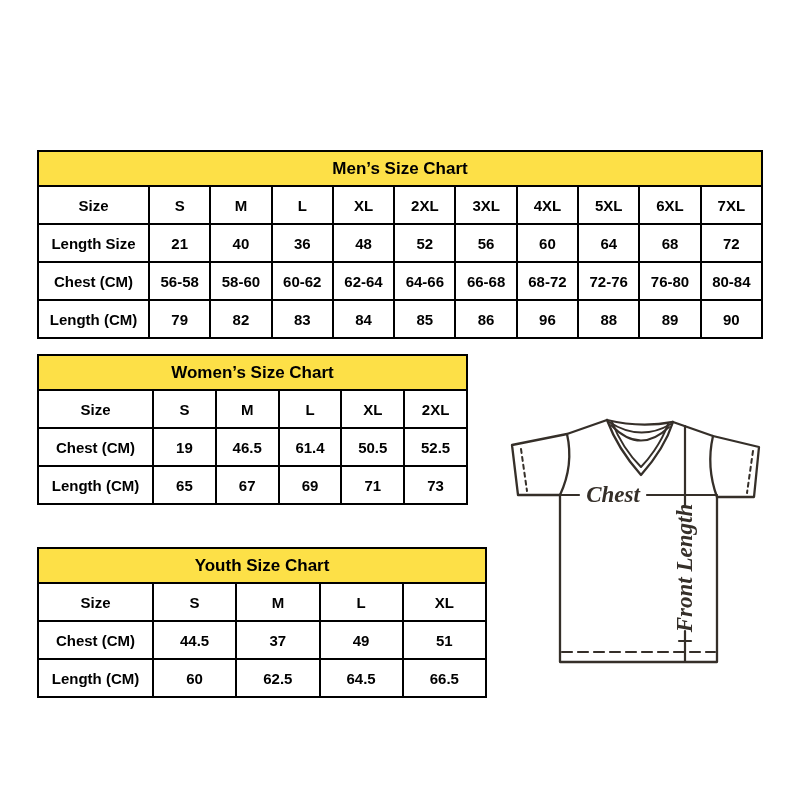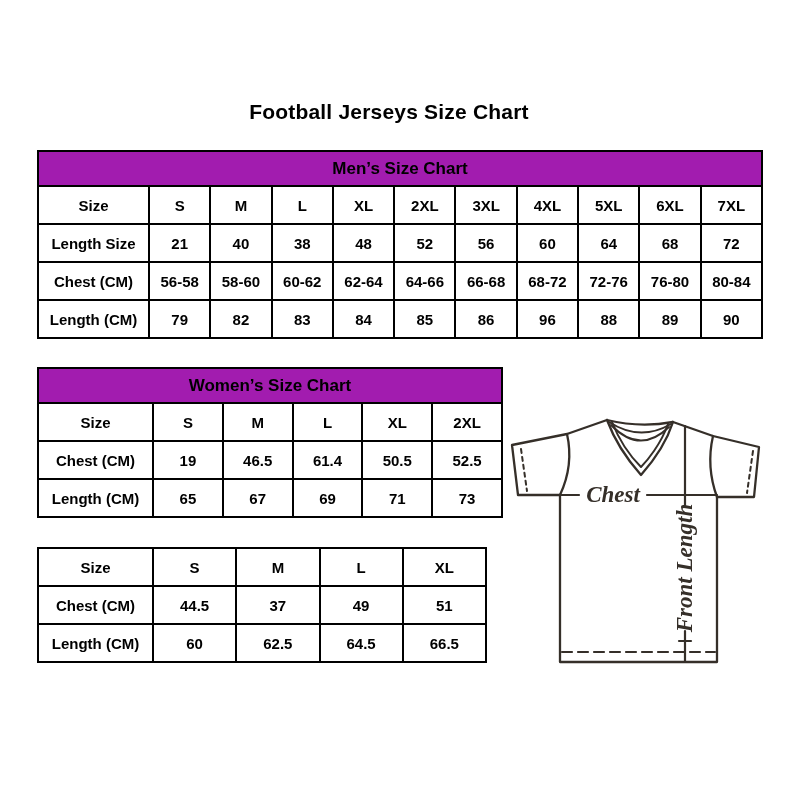--- a/index.html
+++ b/index.html
@@ -14,54 +14,53 @@
   .page-title{
     position:absolute;
     top:100px;left:0;width:778px;
     text-align:center;
     font-size:21px;
     font-weight:bold;
     letter-spacing:0.2px;
   }
   .tbl-wrap{position:absolute;}
   .tbl-wrap-mens{left:37px;top:150px;width:726px;}
-  .tbl-wrap-womens{left:37px;top:367px;width:466px;}
+  .tbl-wrap-womens{left:37px;top:354px;width:431px;}
   .tbl-wrap-youth{left:37px;top:547px;width:450px;}
   table.chart-table{
     border-collapse:collapse;
     width:100%;
     table-layout:fixed;
   }
   table.chart-table td{
     border:2px solid #000000;
     text-align:center;
     vertical-align:middle;
     font-weight:bold;
     font-size:15px;
     height:36px;
     padding:0 2px;
     overflow:hidden;
   }
   table.chart-table td.tbl-title{
-    background:#a21caf;
+    background:#fde047;
     font-size:17px;
     height:33px;
   }
   .jersey-diagram{
     position:absolute;
     left:495px;top:405px;
     width:270px;height:265px;
   }
 </style>
 </head>
 <body>
 
 <div class="page">
 
-  <div class="page-title">Football Jerseys Size Chart</div>
 
   <div class="tbl-wrap tbl-wrap-mens">
       <table class="chart-table">
         <colgroup>
           <col style="width: 111px;">
           <col>
           <col>
           <col>
           <col>
           <col>
@@ -85,21 +84,21 @@
             <td>3XL</td>
             <td>4XL</td>
             <td>5XL</td>
             <td>6XL</td>
             <td>7XL</td>
           </tr>
           <tr>
             <td>Length Size</td>
             <td>21</td>
             <td>40</td>
-            <td>38</td>
+            <td>36</td>
             <td>48</td>
             <td>52</td>
             <td>56</td>
             <td>60</td>
             <td>64</td>
             <td>68</td>
             <td>72</td>
           </tr>
           <tr>
             <td>Chest (CM)</td>
@@ -175,20 +174,23 @@
       <table class="chart-table">
         <colgroup>
           <col style="width: 115px;">
           <col>
           <col>
           <col>
           <col>
         </colgroup>
         <tbody>
           <tr>
+            <td colspan="5" class="tbl-title">Youth Size Chart</td>
+          </tr>
+          <tr>
             <td>Size</td>
             <td>S</td>
             <td>M</td>
             <td>L</td>
             <td>XL</td>
           </tr>
           <tr>
             <td>Chest (CM)</td>
             <td>44.5</td>
             <td>37</td>

